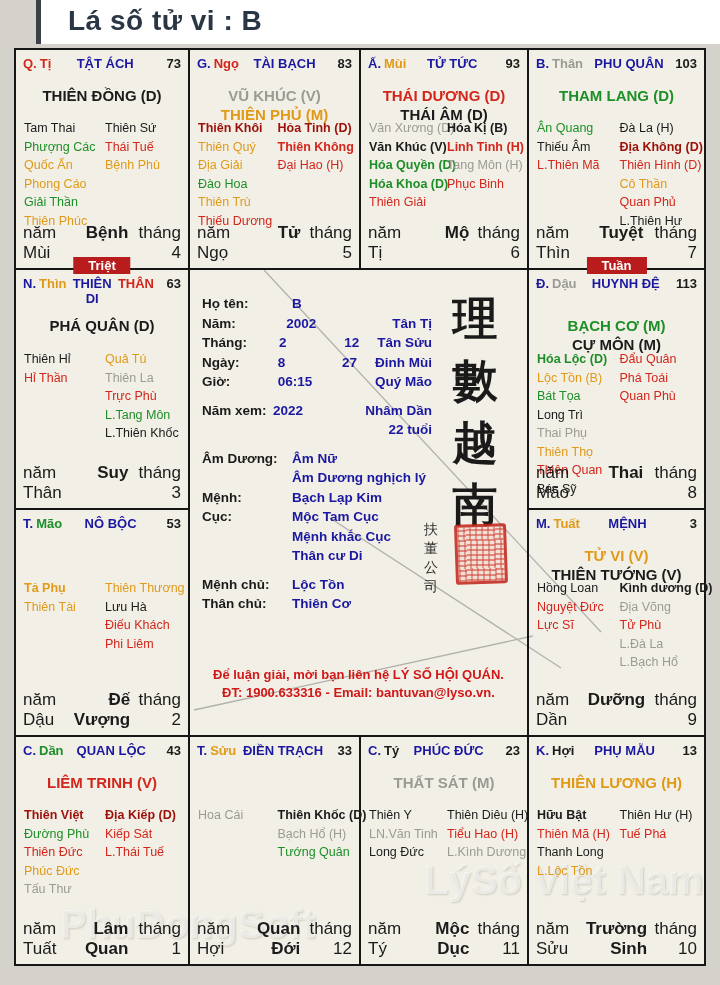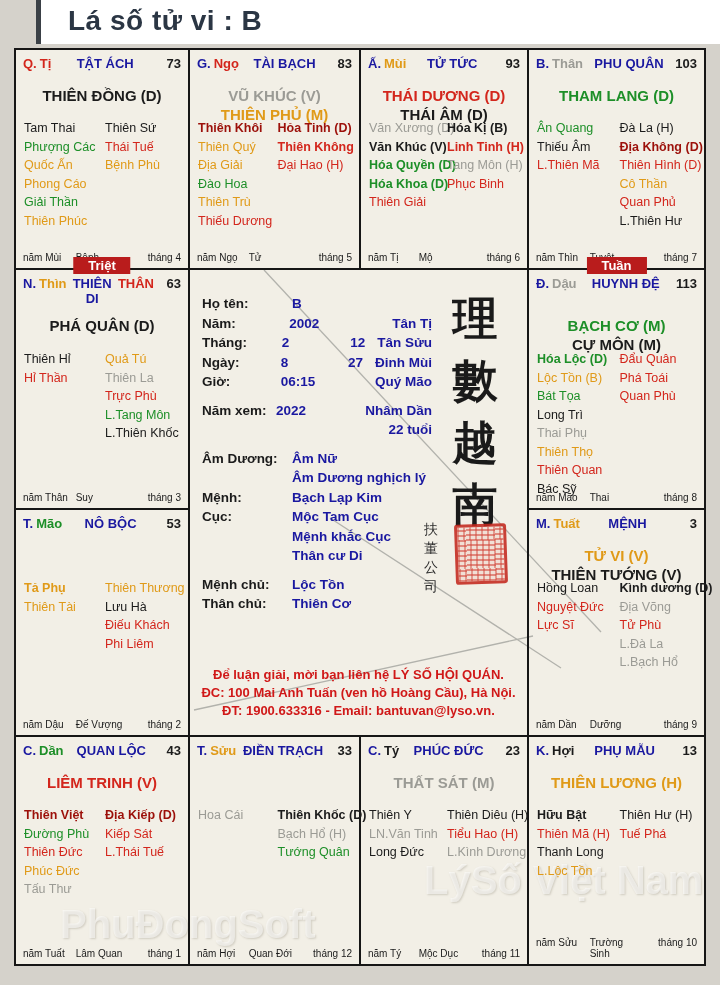--- a/index.html
+++ b/index.html
@@ -24,32 +24,32 @@
   .palace{flex:1;text-align:center;color:#1a18a0;}
   .extra{color:#d3261c;margin-right:5px}
   .num{min-width:22px;text-align:right;color:#1b1b1b}
   .mains{position:absolute;left:0;right:0;top:36px;text-align:center;font-weight:bold;
     font-size:15px;line-height:19px;white-space:nowrap;}
   .tall .mains{top:46px}
   .stars{position:absolute;left:8px;right:2px;top:69px;display:flex;font-size:12.5px;line-height:18.5px;}
   .tall .stars{top:80px}
   .starcol{width:50%}
   .starcol div{white-space:nowrap}
-  .cellfoot{position:absolute;left:7px;right:7px;bottom:5px;display:flex;font-size:10px;color:#1b1b1b;}
-  .fy{flex:1;text-align:left}.fs{flex:1;text-align:left;font-weight:normal}.fm{flex:1;text-align:right}
+  .cellfoot{position:absolute;left:7px;right:7px;bottom:5px;display:flex;font-size:17px;color:#1b1b1b;}
+  .fy{flex:1;text-align:left}.fs{flex:1;text-align:right;font-weight:bold}.fm{flex:1;text-align:right}
   .badge{position:absolute;top:-13px;left:50%;transform:translateX(-50%);background:#b91c1c;color:#fff;
     font-weight:bold;font-size:13px;padding:1px 15px;z-index:7;white-space:nowrap;}
   .k{color:#1b1b1b}.n{color:#1a18a0}.r{color:#d3261c}.dr{color:#9c100a}
   .o{color:#e09a18}.g{color:#1d8f28}.gy{color:#9b9b95}
   .b{font-weight:bold}
   .info{position:absolute;left:12px;top:26px;width:230px;font-size:13.5px;font-weight:bold;}
   .inforow{display:flex;height:19.5px;align-items:baseline;white-space:nowrap;}
   .gaprow{height:9px}
   .il{width:90px;color:#1b1b1b}.iv{width:60px;color:#1a18a0}
-  .in{width:34px;text-align:right;color:#1a18a0;margin-right:12px}.ir{color:#1a18a0}
+  .in{width:34px;text-align:right;color:#1a18a0;margin-right:18px}.ir{color:#1a18a0}
   .calli{position:absolute;right:24px;top:18px;width:56px;text-align:center;z-index:2;
     font-family:"DejaVu Serif",serif;font-weight:bold;color:#1a1a1a;font-size:45px;line-height:62px;}
   .callisub{position:absolute;right:88px;top:250px;width:16px;text-align:center;
     font-family:"DejaVu Serif",serif;color:#2c2c2c;font-size:14px;line-height:19px;}
   .seal{position:absolute;right:20px;top:254px;width:46px;height:54px;border:3px solid #c4281e;
     border-radius:3px;transform:rotate(-2deg);opacity:.88;z-index:3;
     background:repeating-linear-gradient(0deg,rgba(205,42,30,.55) 0 2px,rgba(205,42,30,0) 2px 5px),
                repeating-linear-gradient(90deg,rgba(205,42,30,.45) 0 2px,rgba(205,42,30,0) 2px 6px),
                rgba(235,120,110,.15);}
   .contact{position:absolute;left:0;right:0;top:396px;text-align:center;color:#d01818;
@@ -176,21 +176,20 @@
       </div>
     <div class="callisub" id="callisub">
         <div>扶</div>
         <div>董</div>
         <div>公</div>
         <div>司</div>
       </div>
     <div class="seal"></div>
     <div class="contact">
       <div>Để luận giải, mời bạn liên hệ LÝ SỐ HỘI QUÁN.</div>
-      <div>ĐC: 100 Mai Anh Tuấn (ven hồ Hoàng Cầu), Hà Nội.</div>
       <div>ĐT: 1900.633316 - Email: bantuvan@lyso.vn.</div>
     </div>
   </div>
 <div class="cell" style="grid-area: 1 / 1;">
       <div class="cellhead">
         <span class="stem r">Q.</span>
         <span class="branch r">Tị</span>
         <span class="palace">TẬT ÁCH</span>
         <span class="num">73</span>
       </div>

